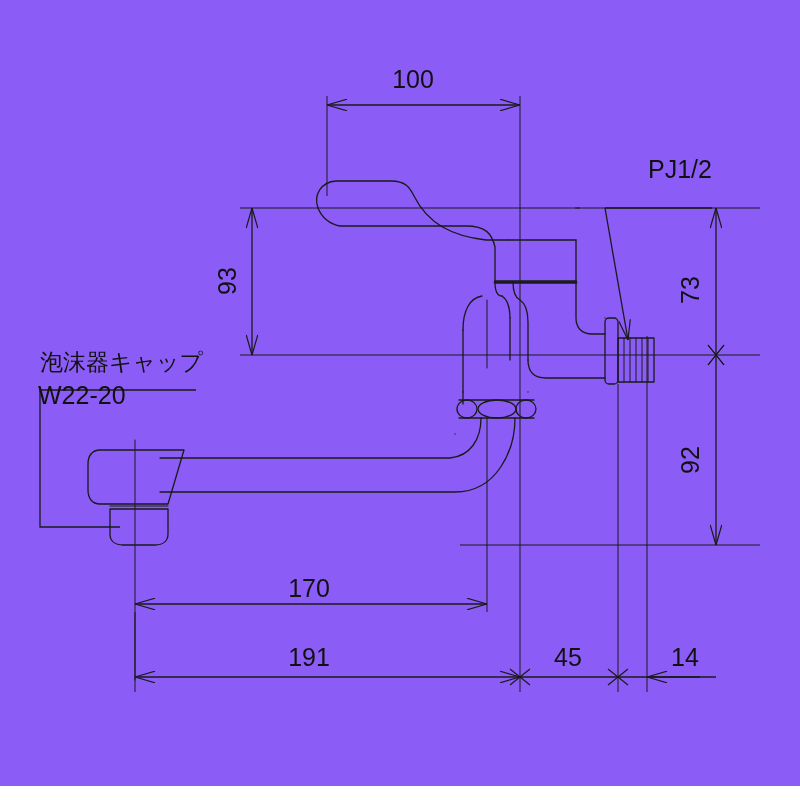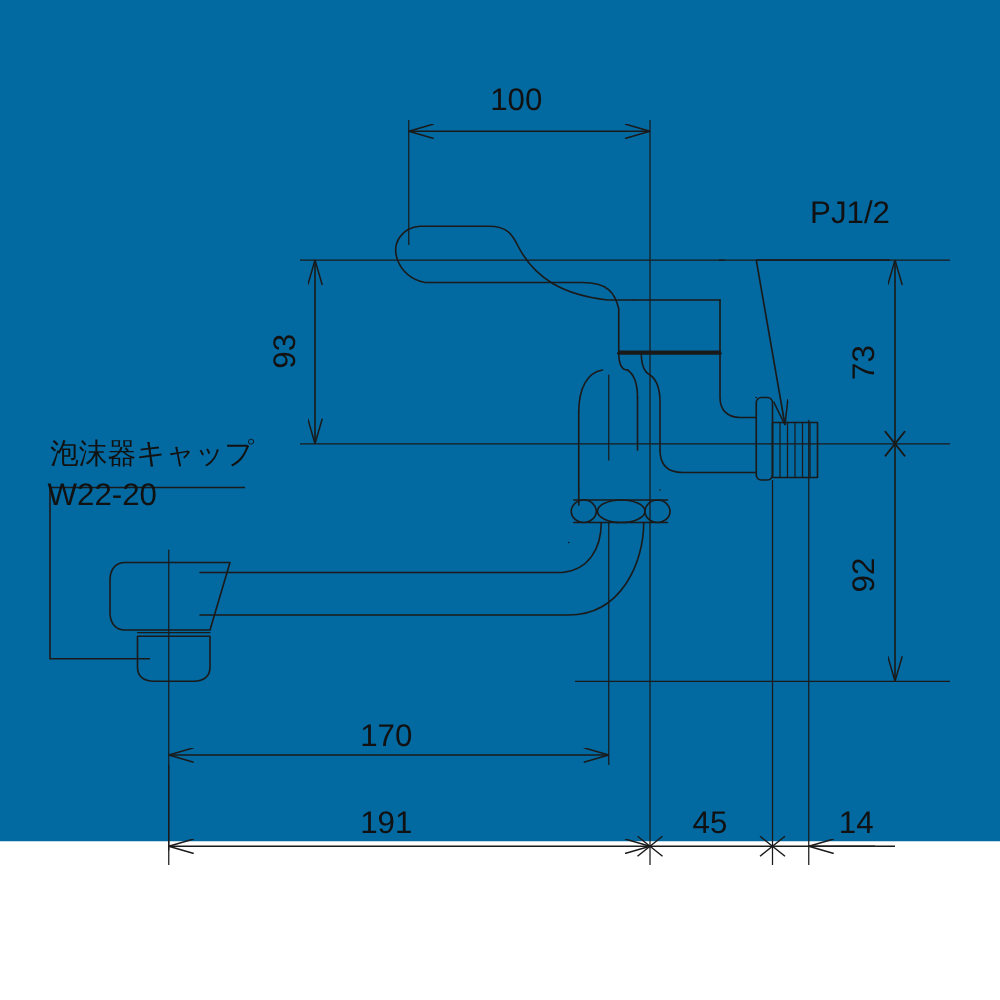--- a/index.html
+++ b/index.html
@@ -1,18 +1,18 @@
 <!DOCTYPE html>
 <html><head>
 <meta charset="utf-8">
 <style>
   html,body{margin:0;padding:0;background:#ffffff;}
   body{width:800px;height:800px;overflow:hidden;
        font-family:"Liberation Sans","DejaVu Sans",sans-serif;color:#111111;}
-  #sheet{position:relative;width:800px;height:673px;background:#0369a1;}
+  #sheet{position:relative;width:800px;height:786px;background:#8b5cf6;}
   #sheet svg{position:absolute;left:0;top:0;}
   .dimtext{font-family:"Liberation Sans","DejaVu Sans",sans-serif;
            font-size:25px;fill:#111111;}
   .jptext{font-family:"DejaVu Sans","Liberation Sans",sans-serif;
           font-size:23px;fill:#111111;}
 </style>
 </head>
 <body>
 
 <div id="sheet">

